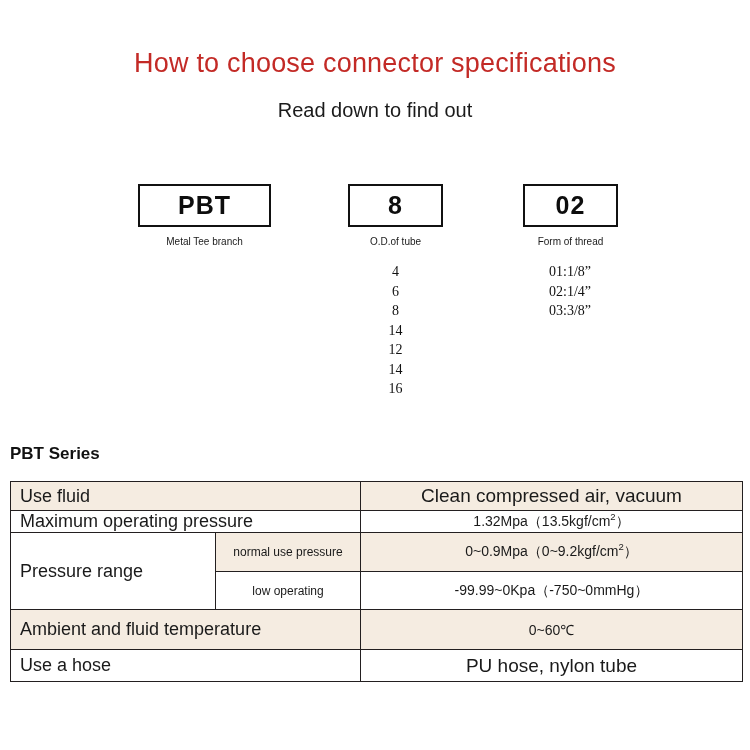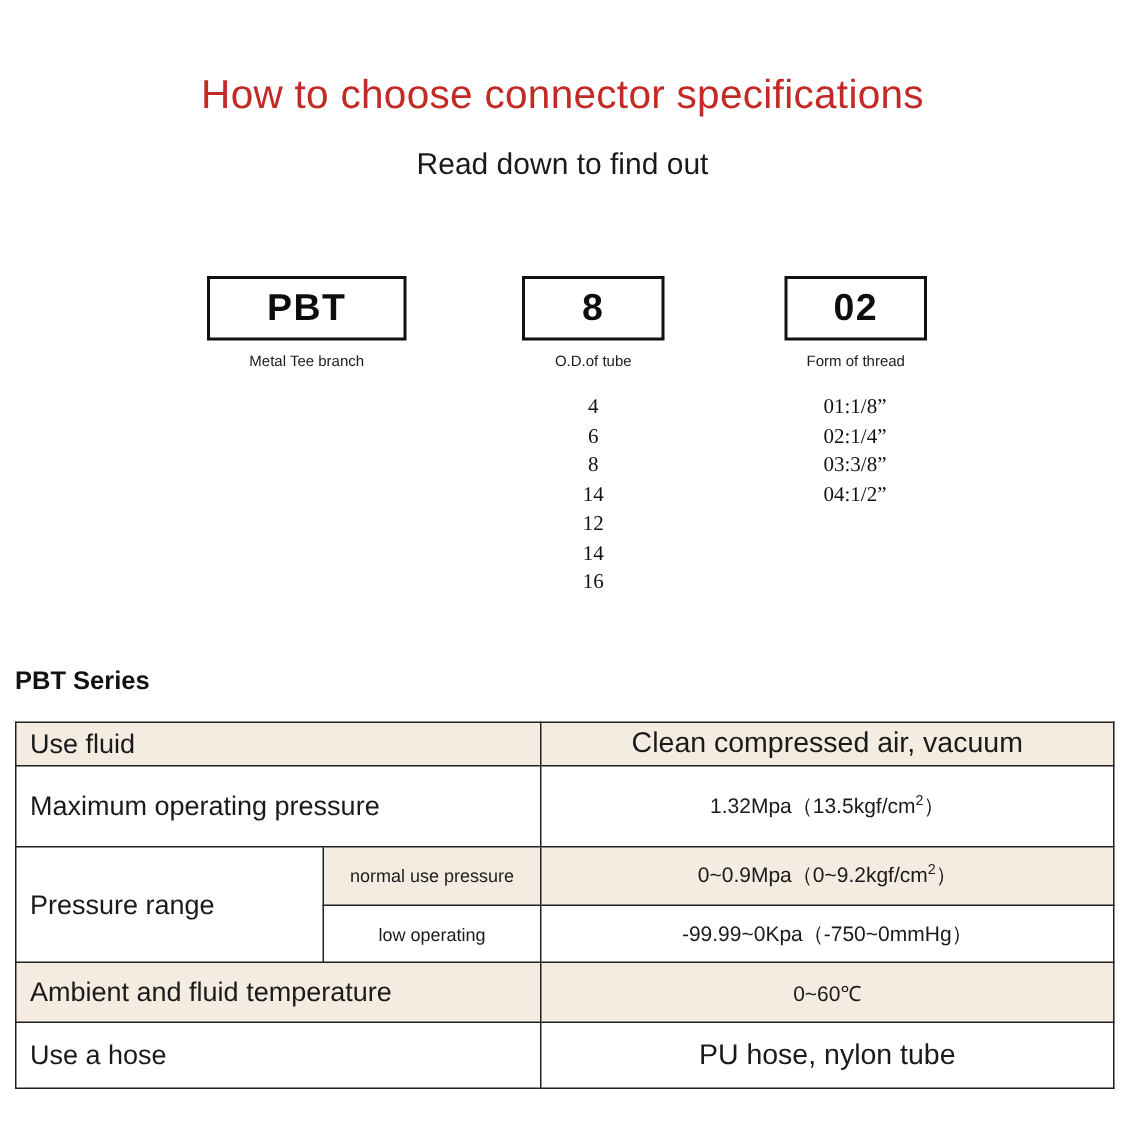--- a/index.html
+++ b/index.html
@@ -152,51 +152,50 @@
   <div>14</div>
   <div>12</div>
   <div>14</div>
   <div>16</div>
 </div>
 
 <div class="option-list thread">
   <div>01:1/8”</div>
   <div>02:1/4”</div>
   <div>03:3/8”</div>
-  <div>04:1/2”</div>
 </div>
 
 <div class="series-title">PBT Series</div>
 
 <table class="spec-table">
   <colgroup>
     <col style="width:205px">
     <col style="width:145px">
     <col style="width:382px">
   </colgroup>
   <tbody>
     <tr style="height: 29px;">
       <td class="label shade" colspan="2">Use fluid</td>
       <td class="value-big shade">Clean compressed air, vacuum</td>
     </tr>
-    <tr style="height: 54px;">
+    <tr style="height: 22px;">
       <td class="label plain" colspan="2">Maximum operating pressure</td>
       <td class="value-small plain">1.32Mpa（13.5kgf/cm<sup>2</sup>）</td>
     </tr>
     <tr style="height: 39px;">
       <td class="label plain" rowspan="2">Pressure range</td>
       <td class="sublabel shade">normal use pressure</td>
       <td class="value-small shade">0~0.9Mpa（0~9.2kgf/cm<sup>2</sup>）</td>
     </tr>
     <tr style="height: 38px;">
       <td class="sublabel plain">low operating</td>
       <td class="value-small plain">-99.99~0Kpa（-750~0mmHg）</td>
     </tr>
     <tr style="height: 40px;">
       <td class="label shade" colspan="2">Ambient and fluid temperature</td>
       <td class="value-small shade">0~60℃</td>
     </tr>
-    <tr style="height: 44px;">
+    <tr style="height: 32px;">
       <td class="label plain" colspan="2">Use a hose</td>
       <td class="value-big plain">PU hose, nylon tube</td>
     </tr>
   </tbody>
 </table>
 
 </body></html>

